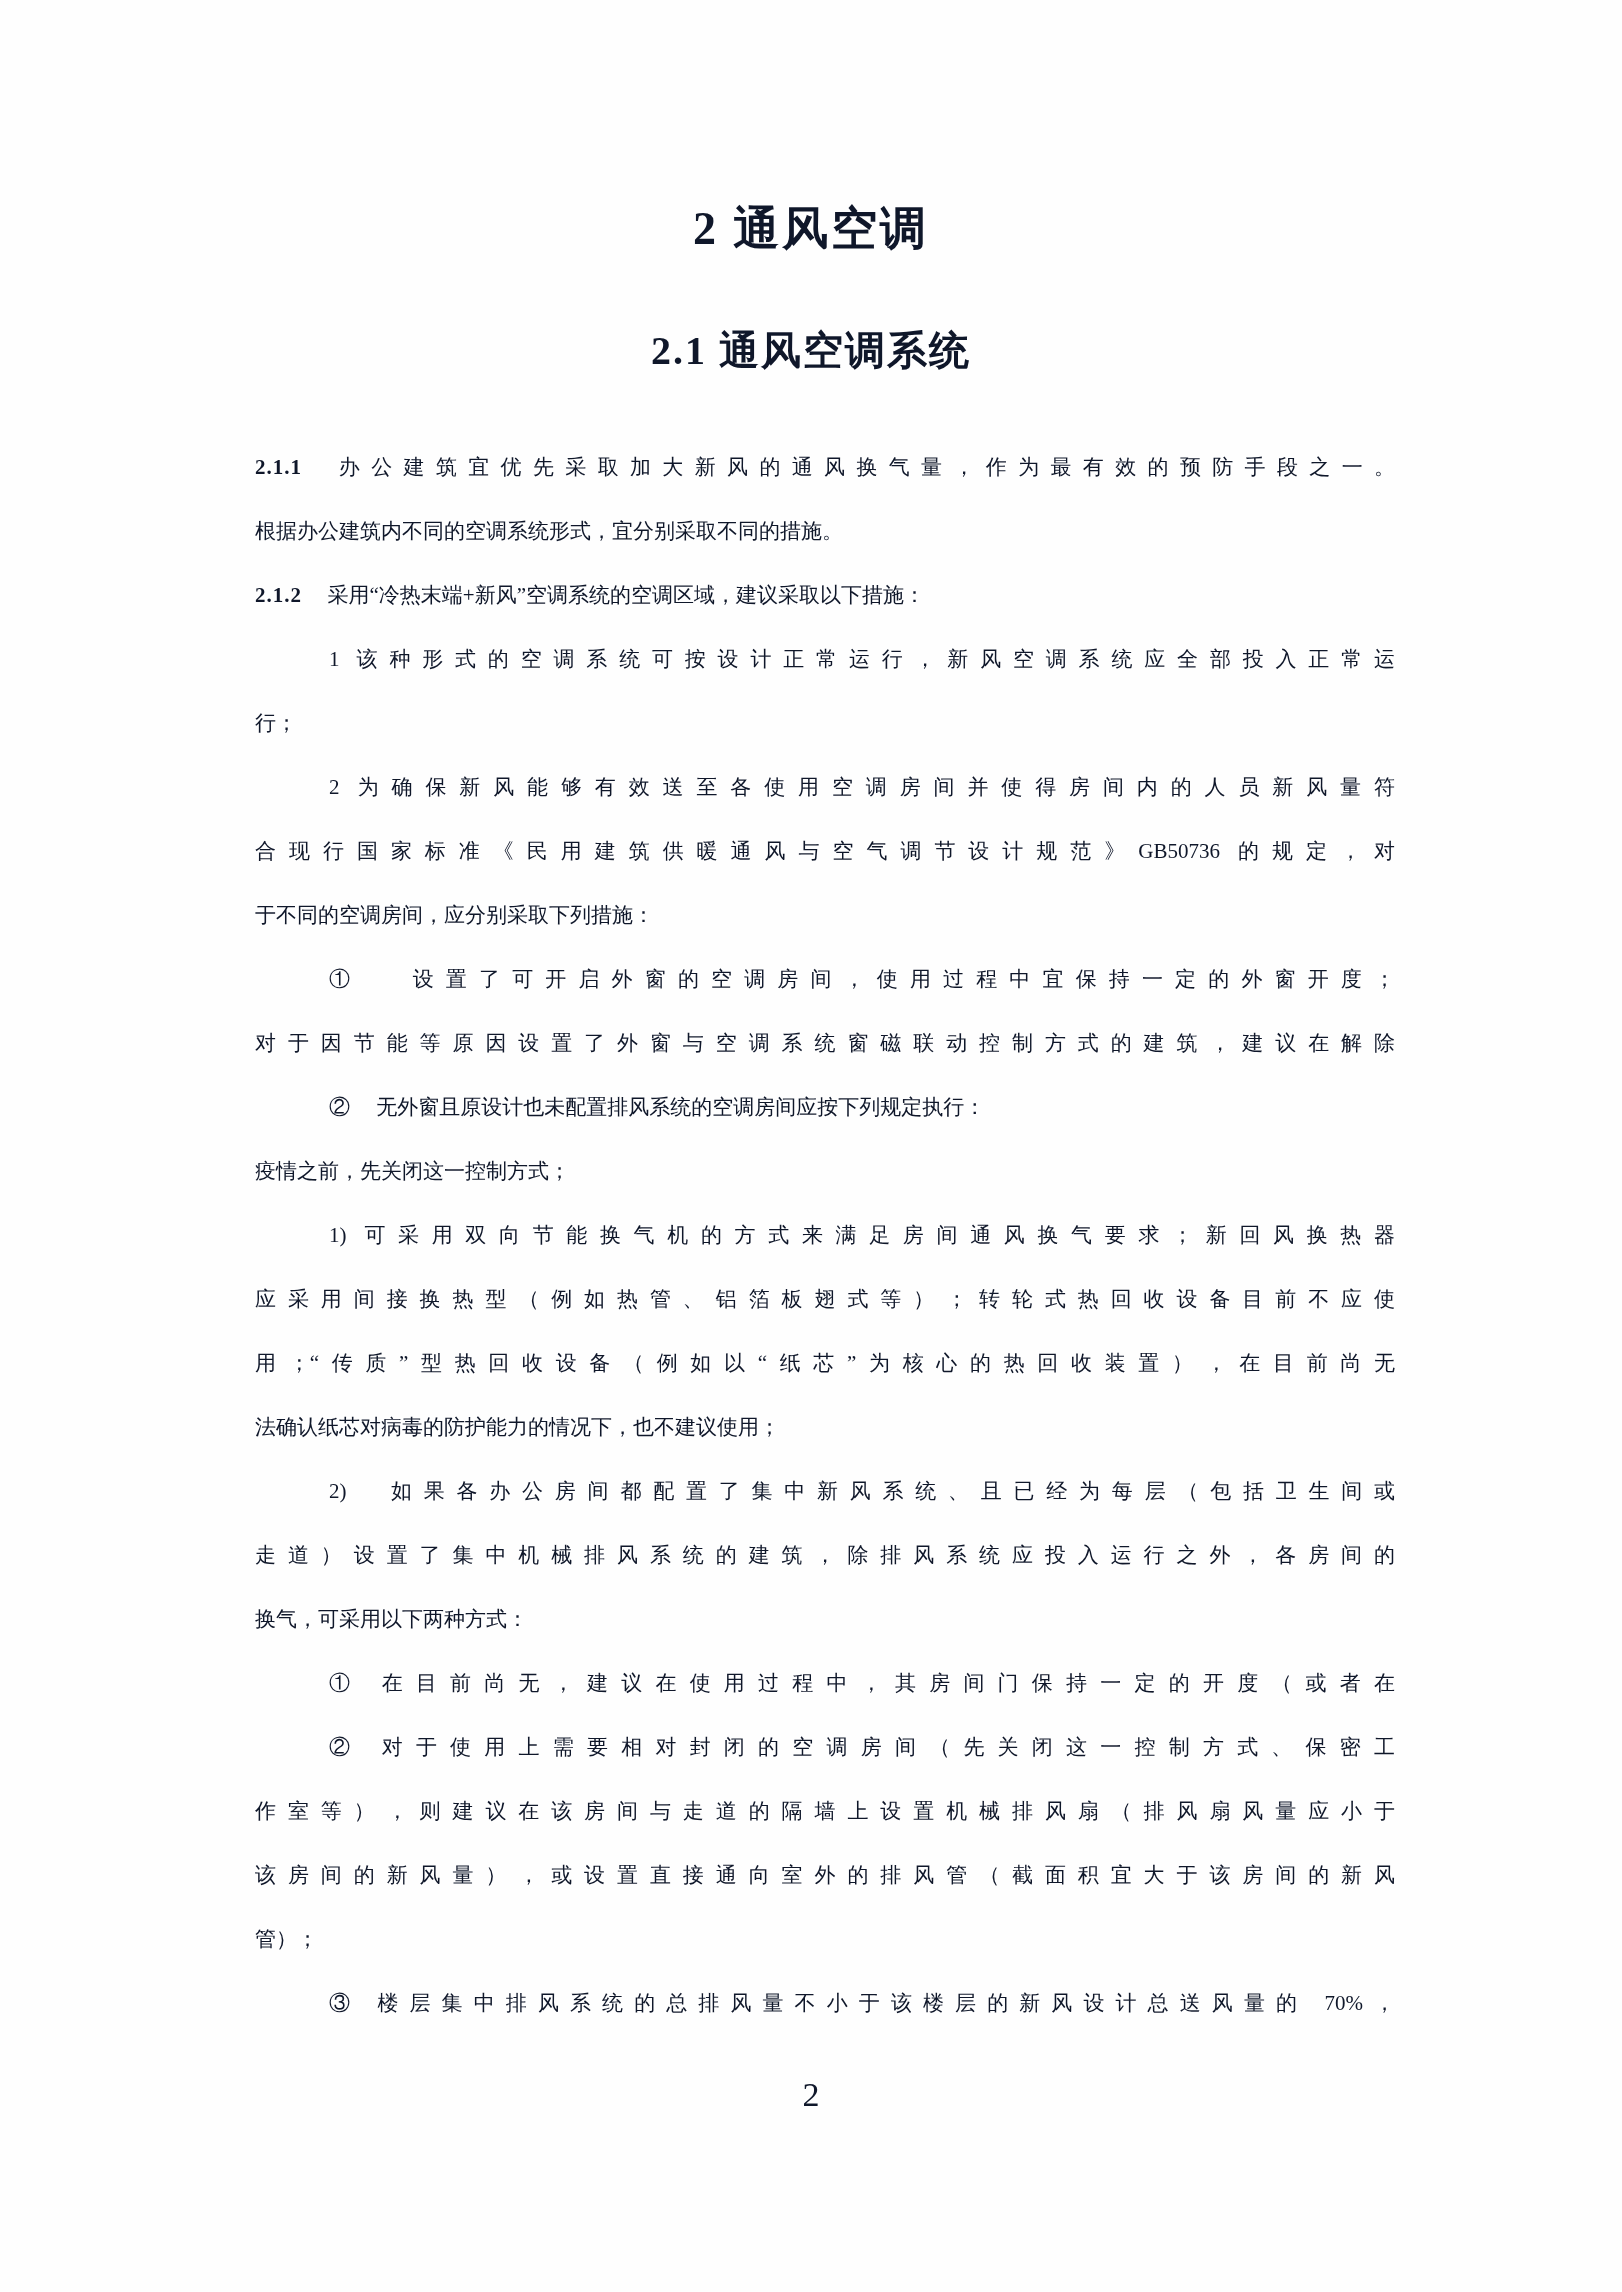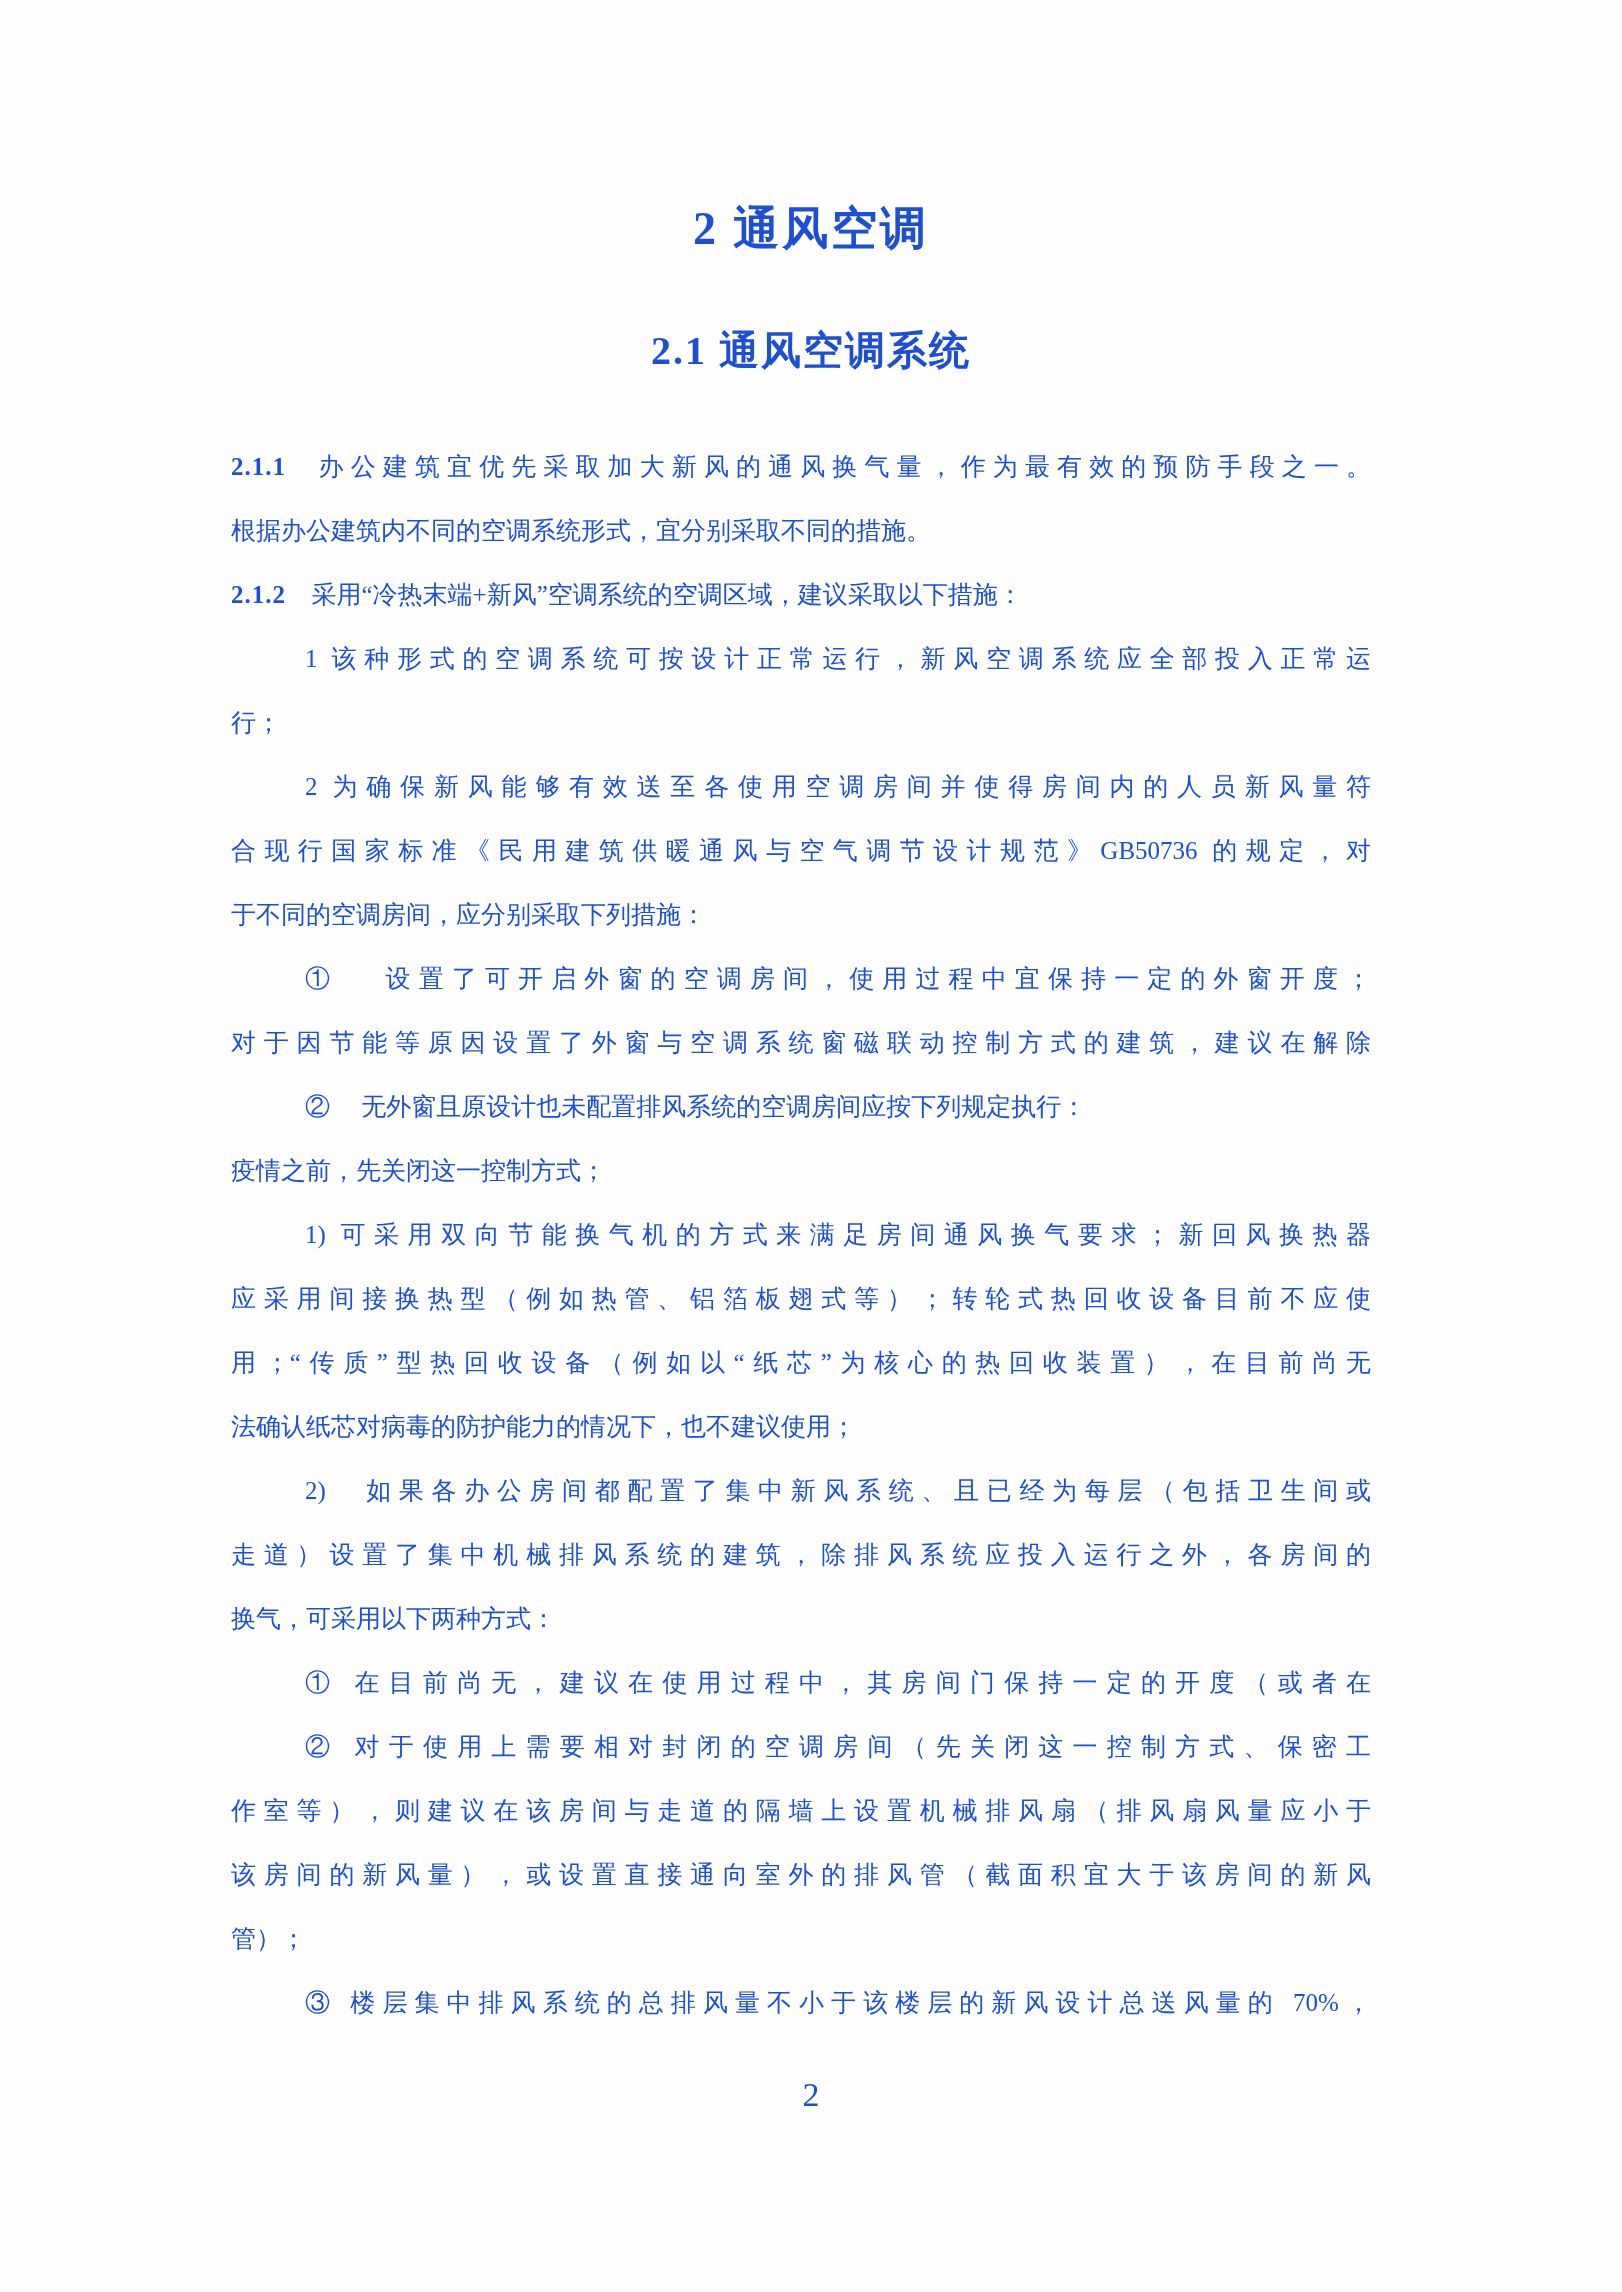--- a/index.html
+++ b/index.html
@@ -1,38 +1,38 @@
 <!DOCTYPE html>
 <html><head>
 <meta charset="utf-8">
 <style>
   html,body { margin:0; padding:0; background:#ffffff; }
   .page {
     position:relative;
     width:1622px; height:2293px;
     background:#fefefe;
-    color:#1d4ed8;
+    color:#0f172a;
     font-family:"Liberation Serif","DejaVu Serif",serif;
     overflow:hidden;
   }
   .doc-title {
     position:absolute; top:198px; left:0; width:100%;
     text-align:center;
     font-size:46px; font-weight:bold;
     letter-spacing:2.9px;
   }
   .doc-subtitle {
     position:absolute; top:323px; left:0; width:100%;
     text-align:center;
     font-size:40px; font-weight:bold;
     letter-spacing:2px;
   }
   .body-text {
-    position:absolute; top:435px; left:231px; width:1140px;
-    font-size:25px;
+    position:absolute; top:435px; left:255px; width:1140px;
+    font-size:21px;
   }
   .line {
     height:64px;
     line-height:64px;
     text-align:justify;
     text-align-last:justify;
     white-space:pre-wrap;
   }
   .line.no-fill { text-align-last:left; }
   .line.ind { padding-left:74px; }

